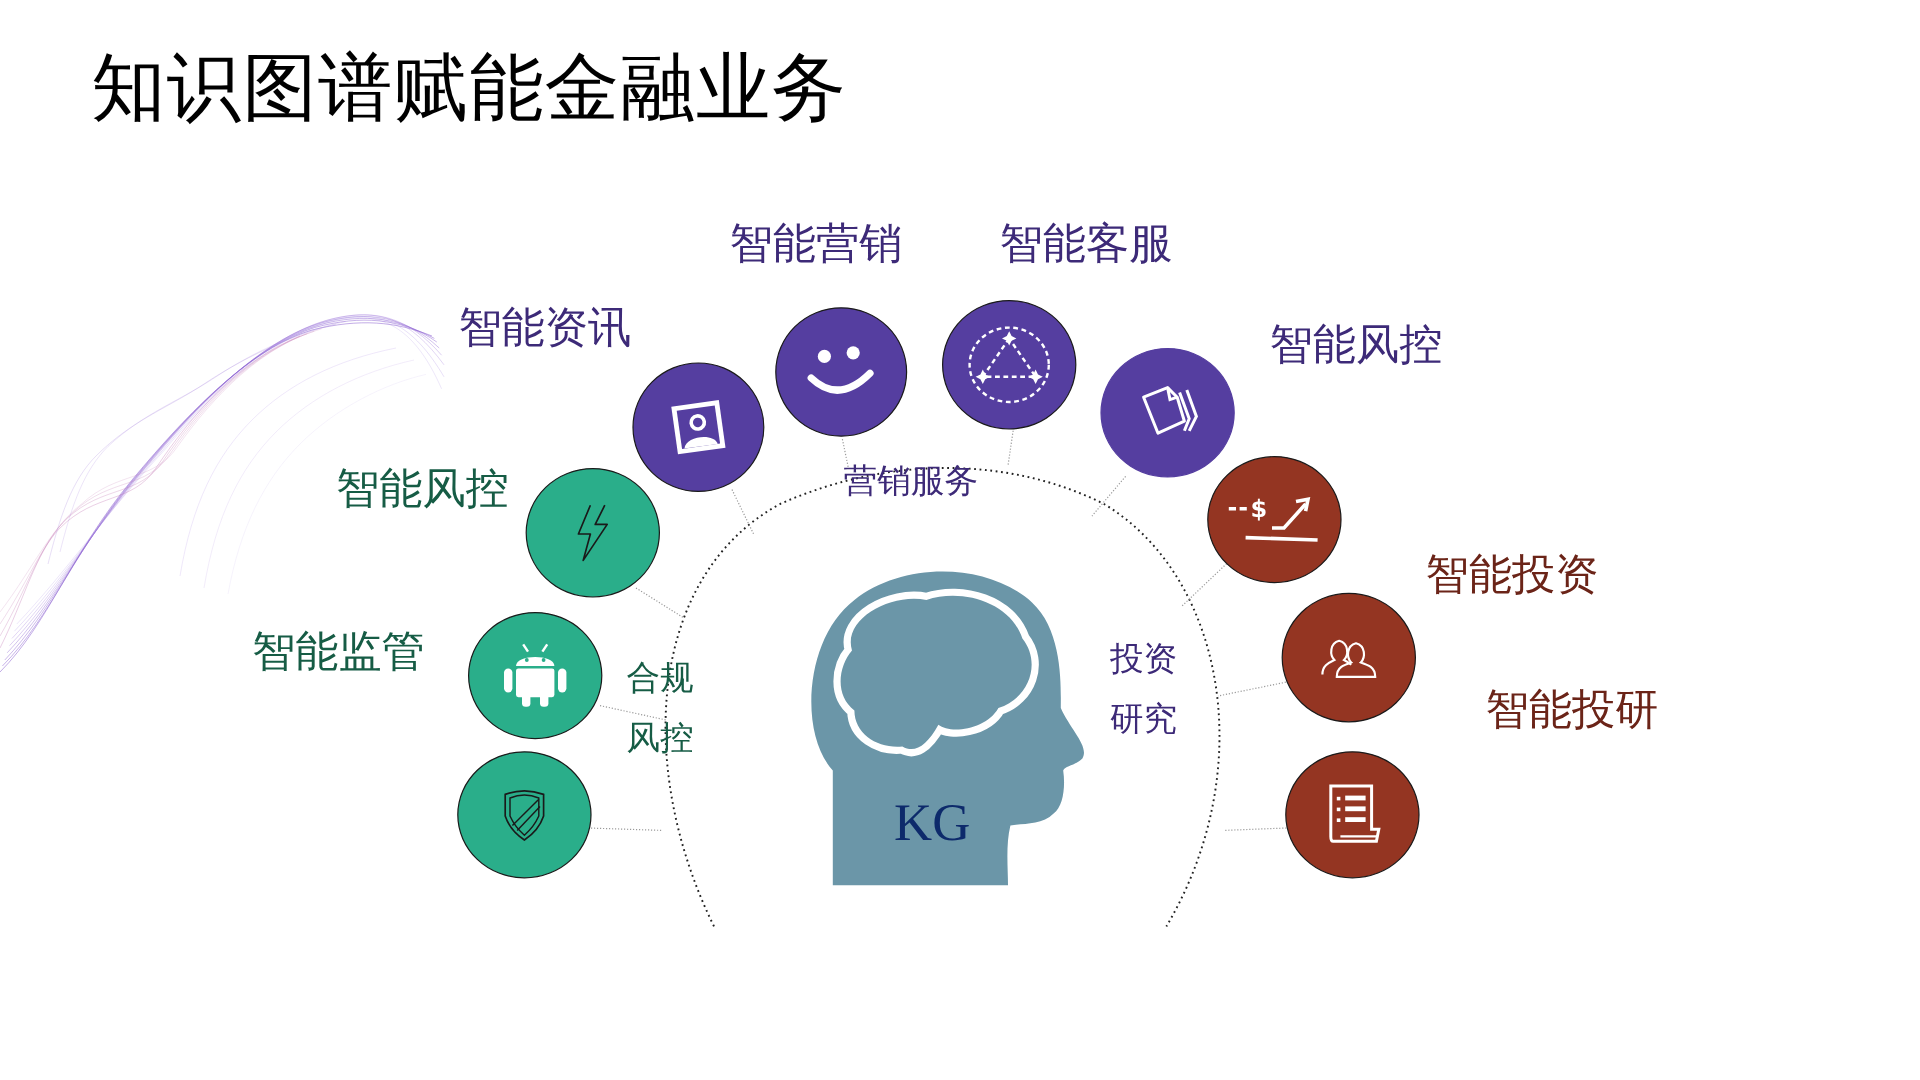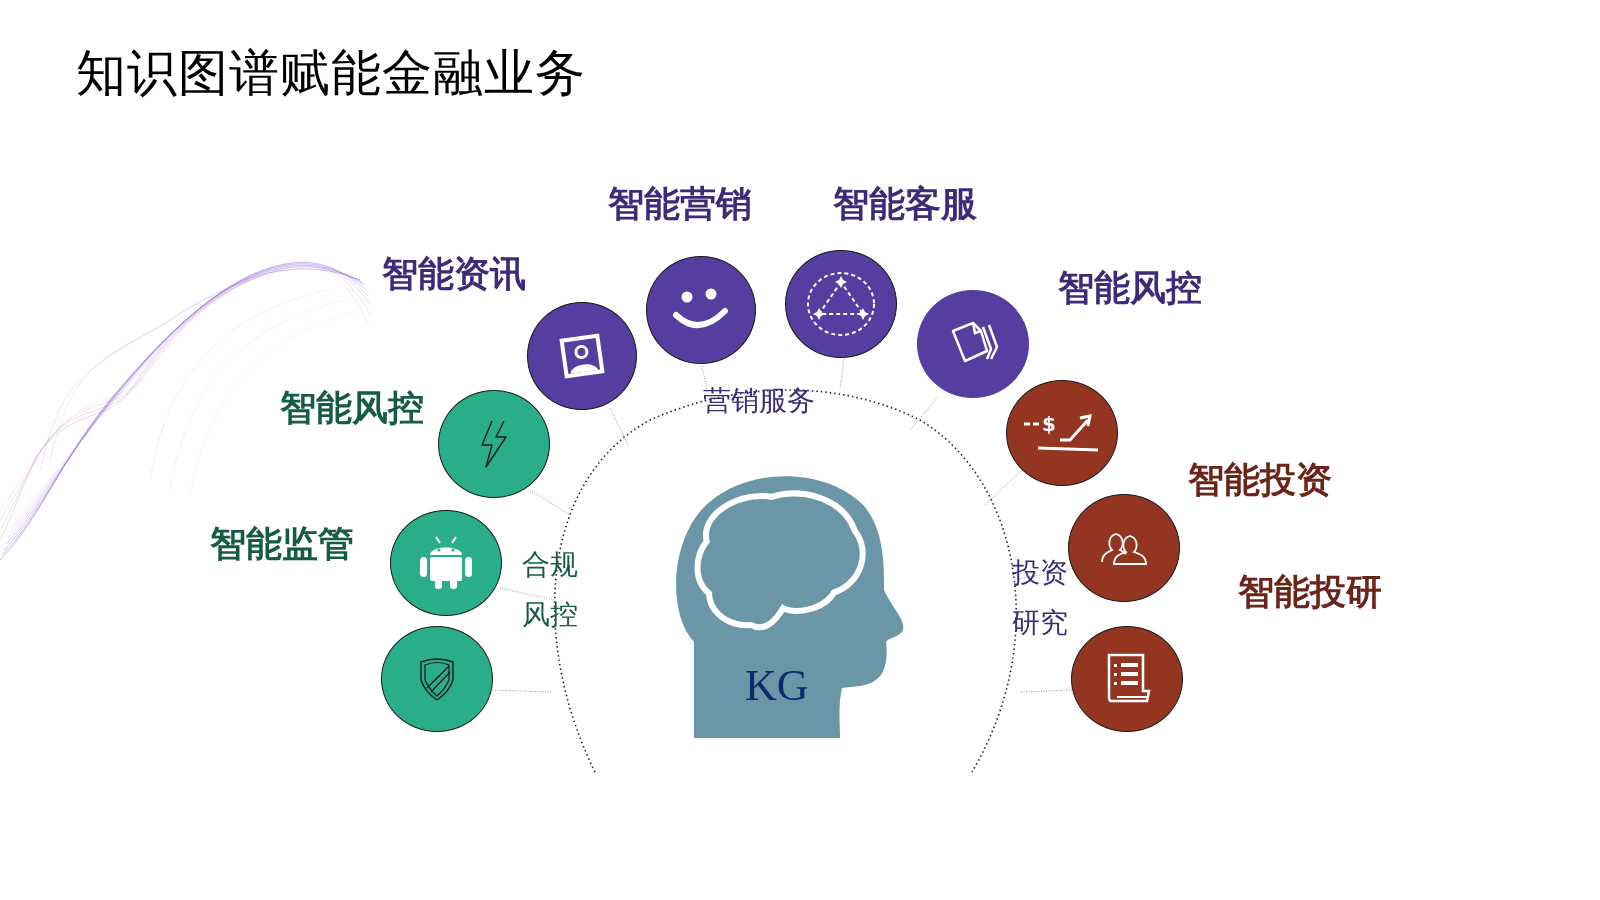--- a/index.html
+++ b/index.html
@@ -1,19 +1,19 @@
 <!DOCTYPE html>
 <html><head>
   <meta charset="utf-8">
   <style>
     html, body { margin:0; padding:0; }
     body { width:1600px; height:900px; background:#ffffff; position:relative; overflow:hidden;
            font-family: "DejaVu Sans", "Liberation Sans", sans-serif; }
-    .title { position:absolute; left:76px; top:38px; font-size:50px; color:#000; letter-spacing:1px; line-height:70px; }
-    .label { position:absolute; font-size:36px; line-height:44px; white-space:nowrap;font-weight:bold; }
+    .title { position:absolute; left:76px; top:38px; font-size:62px; color:#000; letter-spacing:1px; line-height:70px; }
+    .label { position:absolute; font-size:36px; line-height:44px; white-space:nowrap; }
     .purple { color:#3d2a78; }
     .green { color:#165c45; }
     .brown { color:#6b2418; }
     .node { position:absolute; border-radius:50%; border:1.5px solid #1a1a1a; box-sizing:border-box;
             display:flex; align-items:center; justify-content:center; }
     .node svg { display:block; }
     .group-label { position:absolute; font-size:28px; line-height:50px; }
     svg.layer { position:absolute; left:0; top:0; }
     .kg { position:absolute; left:745px; top:660px; font-size:44px; color:#0d2a6b; font-family:Liberation Serif, serif; }
   </style>
@@ -66,21 +66,21 @@
 <div class="label brown" style="left:1188px;top:414px;margin-top:44px;">智能投资</div>
 <div class="label brown" style="left:1238px;top:570px;">智能投研</div>
 <div class="label green" style="left:280px;top:386px;">智能风控</div>
 <div class="label green" style="left:210px;top:522px;">智能监管</div>
 
 <div class="group-label purple" style="left:703px;top:376px;">营销服务</div>
 <div class="group-label green" style="left:522px;top:540px;">
   <div>合规</div>
   <div>风控</div>
 </div>
-<div class="group-label purple" style="left:1012px;top:524px;margin-top:24px;">
+<div class="group-label purple" style="left:925px;top:524px;">
   <div>投资</div>
   <div>研究</div>
 </div>
 
 <div class="node" style="left:527px;top:302px;width:110px;height:108px;background:#553ea0;">
   <svg width="56" height="56" viewBox="0 0 56 56">
     <g transform="rotate(-8 28 28)">
       <rect x="8" y="8" width="40" height="40" fill="#fff"></rect>
       <rect x="12" y="12" width="32" height="32" fill="#553ea0"></rect>
       <circle cx="28" cy="24" r="7" fill="#fff"></circle>

